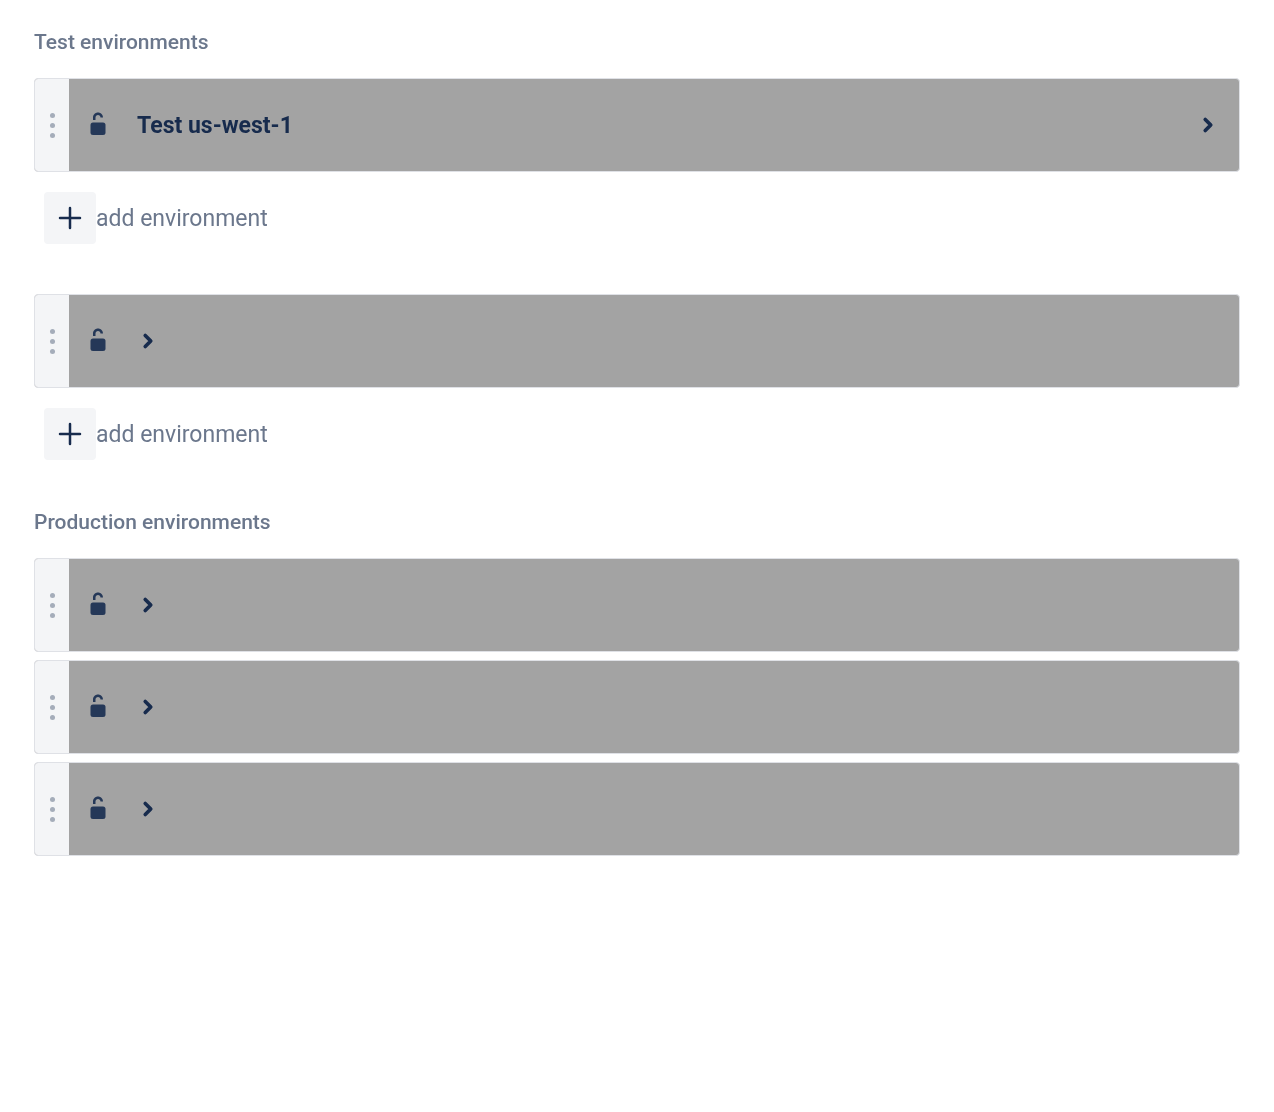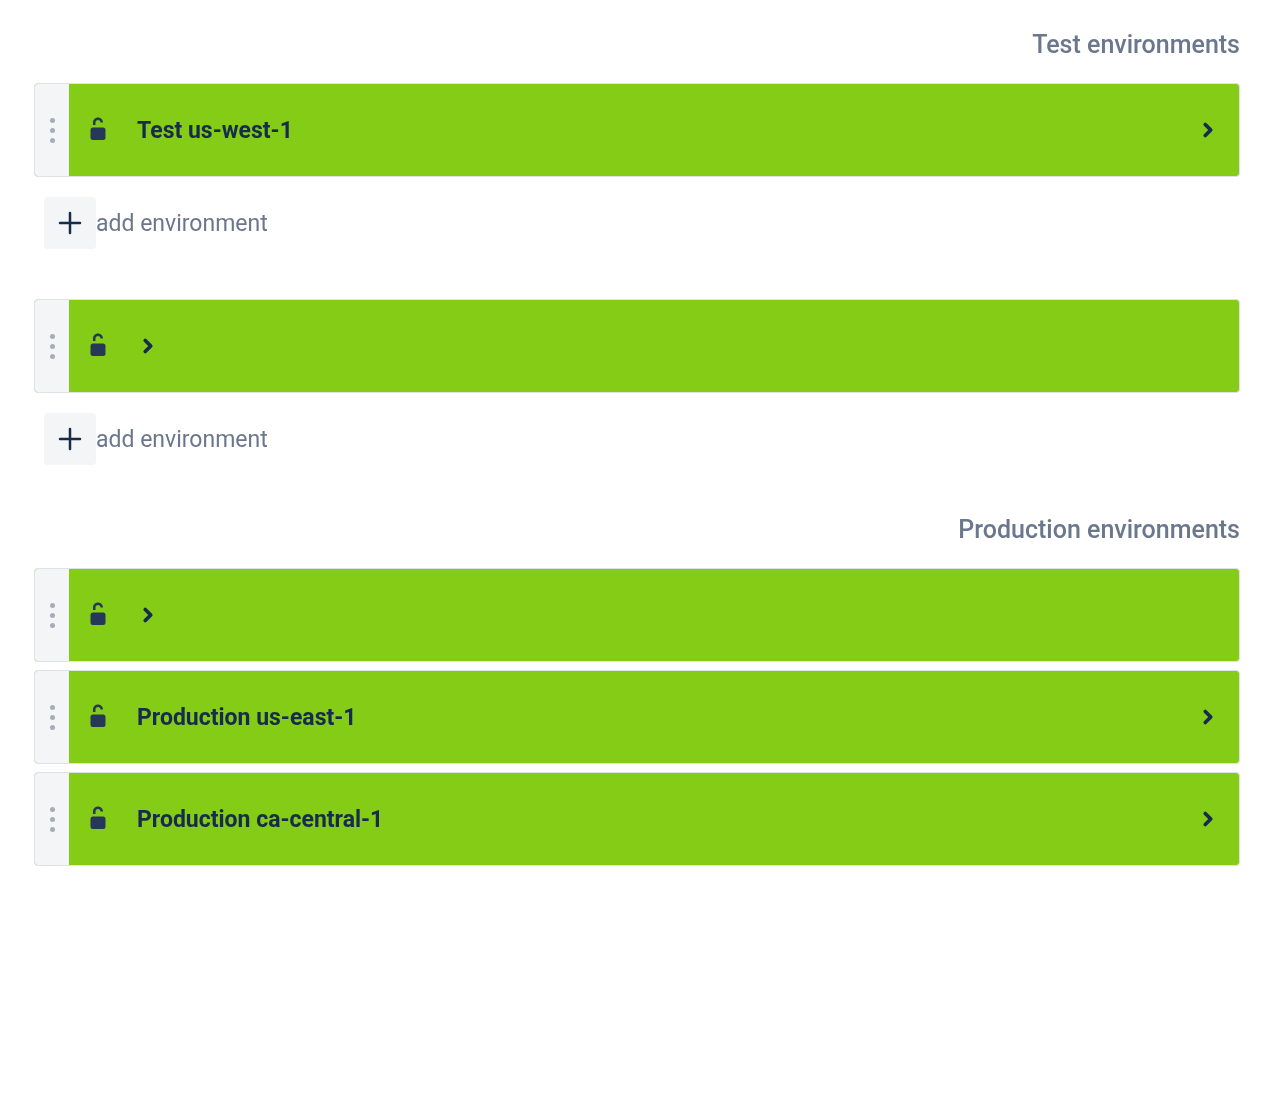--- a/index.html
+++ b/index.html
@@ -11,31 +11,30 @@
       font-family: -apple-system, BlinkMacSystemFont, "Segoe UI", Roboto, Helvetica, Arial, sans-serif;
       background: #ffffff;
       padding: 30px 34px;
       width: 1274px;
     }
     .section {
       margin-bottom: 50px;
     }
     .section-title {
       color: #6b778c;
-      font-size: 25px;
+      font-size: 21px;
       font-weight: 500;
       margin-bottom: 24px;
-      text-align: right;
     }
     .env-card {
       display: flex;
       align-items: stretch;
       border: 1px solid #dfe1e6;
       border-radius: 4px;
-      background: #84cc16;
+      background: #a3a3a3;
       margin-bottom: 8px;
       height: 94px;
       overflow: hidden;
     }
     .drag-handle {
       width: 34px;
       background: #f4f5f7;
       display: flex;
       align-items: center;
       justify-content: center;
@@ -219,45 +218,43 @@
             <span></span>
         </div>
       </div>
       <div class="env-content">
         <span class="lock-icon">
           <svg width="30" height="30" viewBox="0 0 24 24" fill="currentColor">
             <path d="M12 2C9.79 2 8 3.79 8 6v2h2V6c0-1.1.9-2 2-2s2 .9 2 2h2c0-2.21-1.79-4-4-4z"></path>
             <rect x="6" y="10" width="12" height="10" rx="2"></rect>
           </svg>
         </span>
-        <span class="env-name">Production us-east-1</span>
-        <span class="chevron">
-          <svg width="22" height="22" viewBox="0 0 24 24" fill="none" stroke="currentColor" stroke-width="4" stroke-linecap="round" stroke-linejoin="round">
-            <polyline points="9 6 15 12 9 18"></polyline>
-          </svg>
-        </span>
-      </div>
-    </div>
-
-    <div class="env-card">
-      <div class="drag-handle">
-        <div class="drag-dots">
-          <span></span>
-            <span></span>
-            <span></span>
-        </div>
-      </div>
-      <div class="env-content">
-        <span class="lock-icon">
-          <svg width="30" height="30" viewBox="0 0 24 24" fill="currentColor">
-            <path d="M12 2C9.79 2 8 3.79 8 6v2h2V6c0-1.1.9-2 2-2s2 .9 2 2h2c0-2.21-1.79-4-4-4z"></path>
-            <rect x="6" y="10" width="12" height="10" rx="2"></rect>
-          </svg>
-        </span>
-        <span class="env-name">Production ca-central-1</span>
+        <span class="chevron">
+          <svg width="22" height="22" viewBox="0 0 24 24" fill="none" stroke="currentColor" stroke-width="4" stroke-linecap="round" stroke-linejoin="round">
+            <polyline points="9 6 15 12 9 18"></polyline>
+          </svg>
+        </span>
+      </div>
+    </div>
+
+    <div class="env-card">
+      <div class="drag-handle">
+        <div class="drag-dots">
+          <span></span>
+            <span></span>
+            <span></span>
+        </div>
+      </div>
+      <div class="env-content">
+        <span class="lock-icon">
+          <svg width="30" height="30" viewBox="0 0 24 24" fill="currentColor">
+            <path d="M12 2C9.79 2 8 3.79 8 6v2h2V6c0-1.1.9-2 2-2s2 .9 2 2h2c0-2.21-1.79-4-4-4z"></path>
+            <rect x="6" y="10" width="12" height="10" rx="2"></rect>
+          </svg>
+        </span>
         <span class="chevron">
           <svg width="22" height="22" viewBox="0 0 24 24" fill="none" stroke="currentColor" stroke-width="4" stroke-linecap="round" stroke-linejoin="round">
             <polyline points="9 6 15 12 9 18"></polyline>
           </svg>
         </span>
       </div>
     </div>
   </div>
 </div>
 

